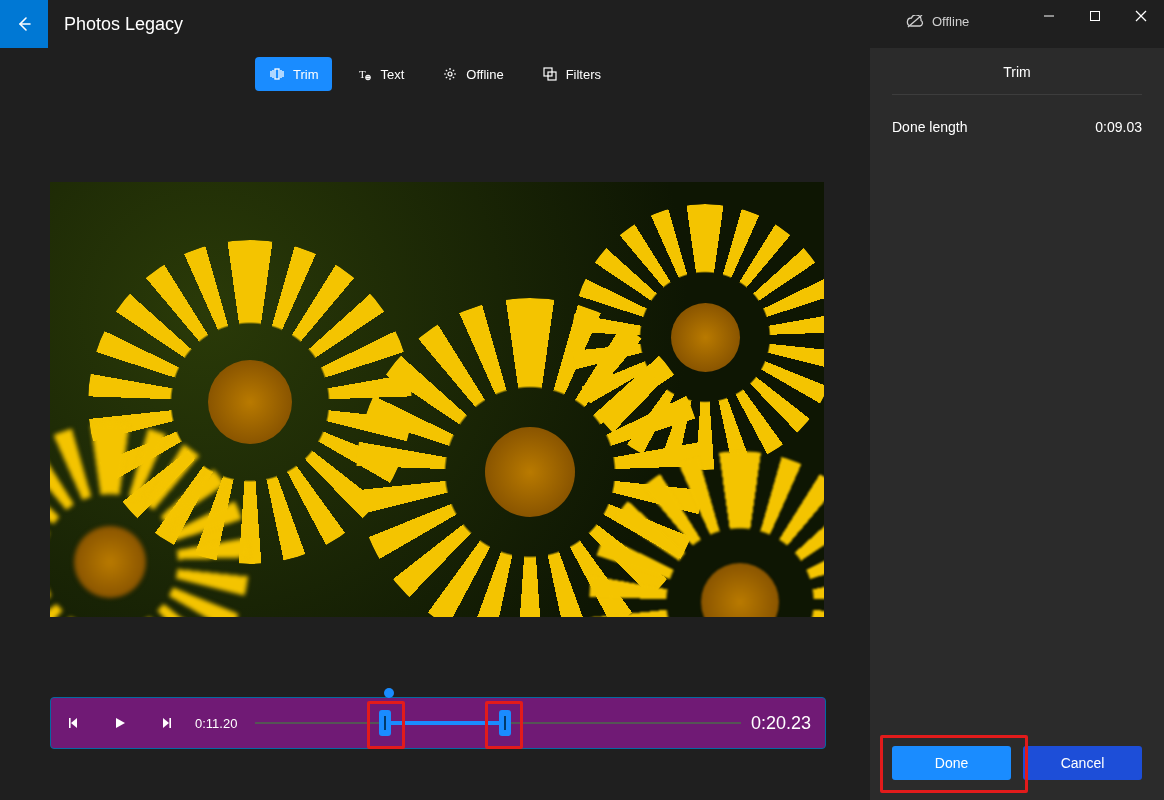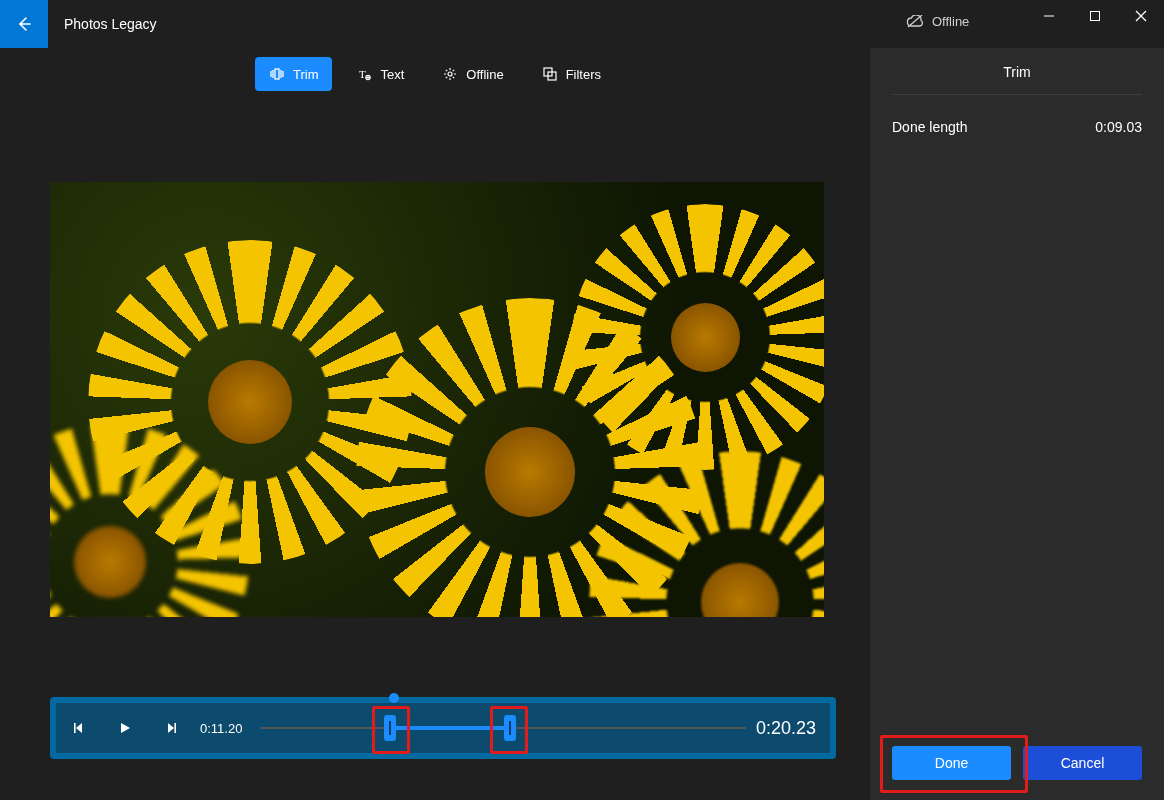--- a/index.html
+++ b/index.html
@@ -33,21 +33,21 @@
   }
   .back-btn {
     width: 48px; height: 48px;
     background: var(--accent);
     display: flex;
     align-items: center;
     justify-content: center;
   }
   .app-title {
     margin-left: 16px;
-    font-size: 14px;
+    font-size: 18px;
     color: var(--text);
   }
   .offline {
     position: absolute;
     left: 906px;
     top: 14px;
     display: flex;
     align-items: center;
     gap: 8px;
     color: var(--text-dim);
@@ -138,22 +138,22 @@
     -webkit-mask: radial-gradient(circle, transparent 34%, #000 35%);
             mask: radial-gradient(circle, transparent 34%, #000 35%);
     border-radius: 50%;
     filter: blur(.4px);
   }
   
   .playbar {
     position: absolute;
     left: 50px; top: 697px;
     width: 774px; height: 50px;
-    background: #0c4a6e;
-    border: 6px solid #0369a1;
+    background: #701a75;
+    border: 1px solid #0369a1;
     border-radius: 4px;
     display: flex;
     align-items: center;
   }
   .play-ctrl {
     width: 46px; height: 50px;
     display: flex;
     align-items: center;
     justify-content: center;
   }

